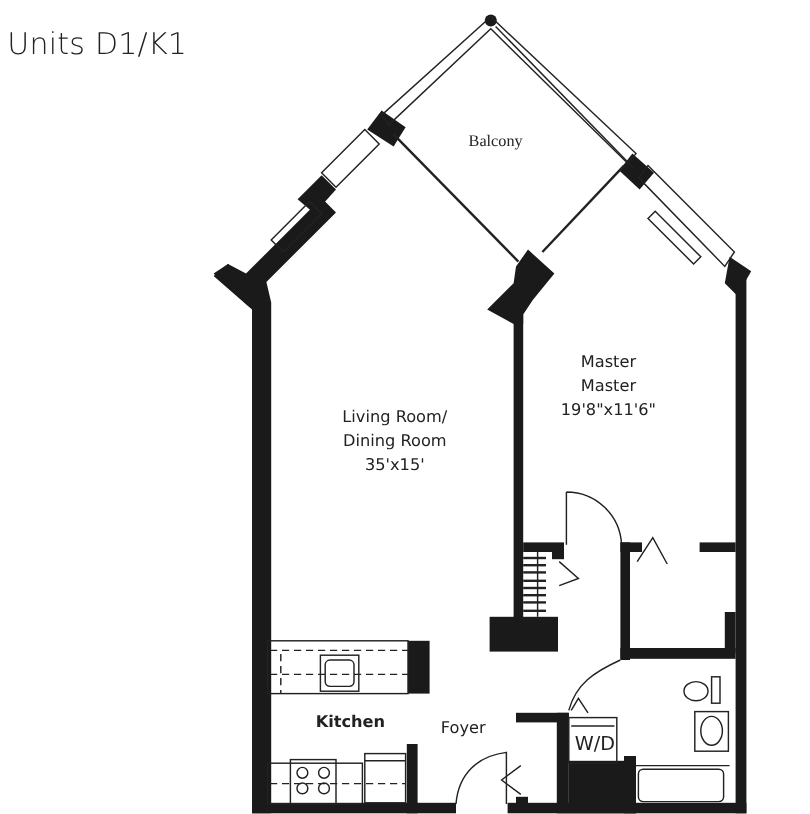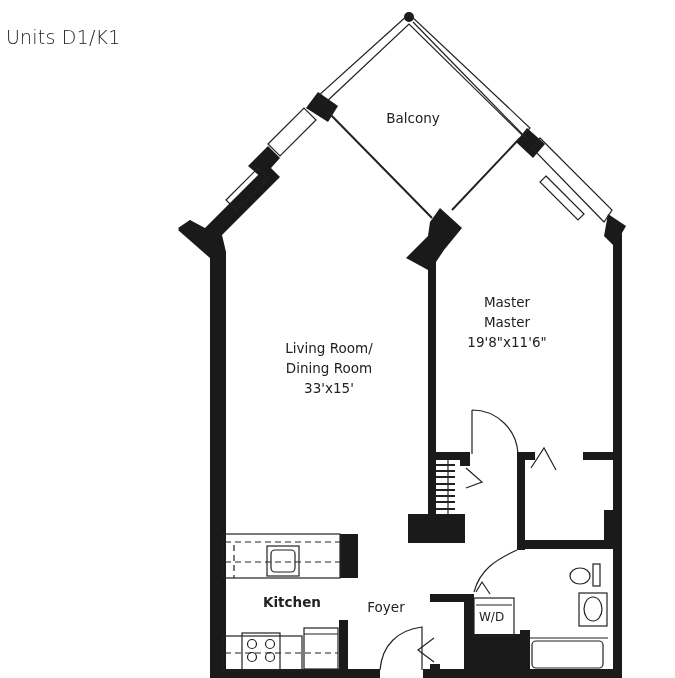--- a/index.html
+++ b/index.html
@@ -1,22 +1,22 @@
 <!DOCTYPE html>
 <html><head>
   <meta charset="utf-8">
   <style>
     html, body { margin:0; padding:0; background:#ffffff; }
     body { width:675px; height:678px; position:relative; overflow:hidden;
            font-family:"DejaVu Sans", sans-serif; color:#1a1a1a; }
     .header { position:absolute; left:6px; top:22px; }
-    .header div { font-size:19px; line-height:30px; font-weight:300; letter-spacing:0.2px; color:#222; }
+    .header div { font-size:25px; line-height:30px; font-weight:300; letter-spacing:0.2px; color:#222; }
     svg { position:absolute; left:0; top:0; }
     .lbl { position:absolute; text-align:center; font-size:13.5px; line-height:20px; color:#222; white-space:nowrap; transform:translateX(-50%); }
-    .wd { position:absolute; font-size:12px; color:#222; }
+    .wd { position:absolute; font-size:16px; color:#222; }
   </style>
 </head>
 <body>
 
 <div class="header">
   <div>Units D1/K1</div>
 </div>
 
 <svg width="675" height="678" viewBox="0 0 675 678">
   <g fill="#1a1a1a" stroke="none">
@@ -119,26 +119,26 @@
 
     <ellipse cx="580" cy="576" rx="10" ry="8"></ellipse>
     <rect x="593" y="564" width="7" height="22"></rect>
     <rect x="579" y="593" width="28" height="33"></rect>
     <ellipse cx="593" cy="609" rx="9" ry="12"></ellipse>
     <line x1="530" y1="638" x2="608" y2="638"></line>
     <rect x="532" y="641" width="71" height="27" rx="4"></rect>
   </g>
 </svg>
 
-<div class="lbl" style="left:413px; top:108px;">Balcony</div>
+<div class="lbl" style="left:413px; top:108px;font-family:Liberation Serif, serif;">Balcony</div>
 
 <div class="lbl" style="left:329px; top:338px;">
   <div>Living Room/</div>
   <div>Dining Room</div>
-  <div>33'x15'</div>
+  <div>35'x15'</div>
 </div>
 
 <div class="lbl" style="left:507px; top:292px;">
   <div>Master</div>
   <div>Master</div>
   <div>19'8"x11'6"</div>
 </div>
 
 <div class="lbl" style="left:292px; top:592px;font-weight:bold;">Kitchen</div>
 <div class="lbl" style="left:386px; top:597px;">Foyer</div>

